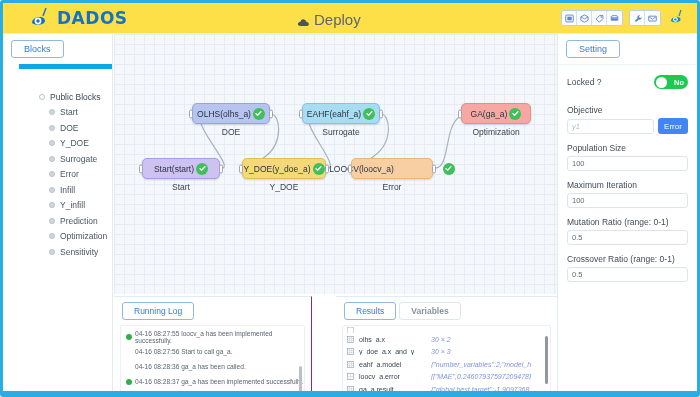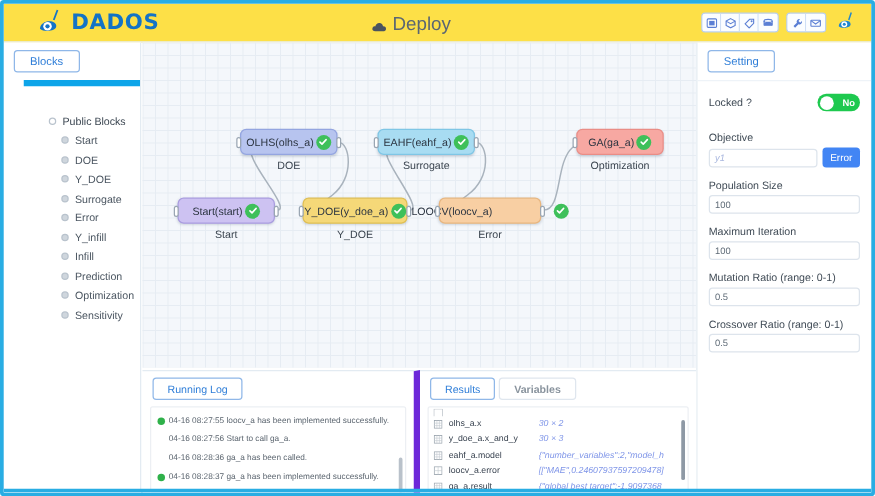--- a/index.html
+++ b/index.html
@@ -200,24 +200,24 @@
   .edit-btn {
     width: 30px; height: 16px;
     background: #4285f4; color: #ffffff;
     border-radius: 3px; font-size: 8px;
     display: flex; align-items: center; justify-content: center;
   }
 
   
   .log-panel {
     position: absolute; left: 111px; top: 293px;
-    width: 222px; height: 101px;
+    width: 198px; height: 101px;
     background: #ffffff;
     border-top: 1px solid #e3ebf2;
-    border-right: 5px solid #6d28d9;
+    border-right: 1px solid #6d28d9;
   }
   .results-panel {
     position: absolute; left: 333px; top: 293px;
     width: 221px; height: 101px;
     background: #ffffff;
     border-top: 1px solid #e3ebf2;
   }
   .tabrow { display: flex; gap: 3px; padding: 5px 0 0 8px; }
   .tab {
     padding: 3px 11px; font-size: 8.5px;
@@ -380,25 +380,25 @@
       <div class="tree-item child">
         <span class="node-circle filled"></span>
         <span>Surrogate</span>
       </div>
       <div class="tree-item child">
         <span class="node-circle filled"></span>
         <span>Error</span>
       </div>
       <div class="tree-item child">
         <span class="node-circle filled"></span>
+        <span>Infill</span>
+      </div>
+      <div class="tree-item child">
+        <span class="node-circle filled"></span>
         <span>Y_infill</span>
-      </div>
-      <div class="tree-item child">
-        <span class="node-circle filled"></span>
-        <span>Infill</span>
       </div>
       <div class="tree-item child">
         <span class="node-circle filled"></span>
         <span>Prediction</span>
       </div>
       <div class="tree-item child">
         <span class="node-circle filled"></span>
         <span>Optimization</span>
       </div>
       <div class="tree-item child">

